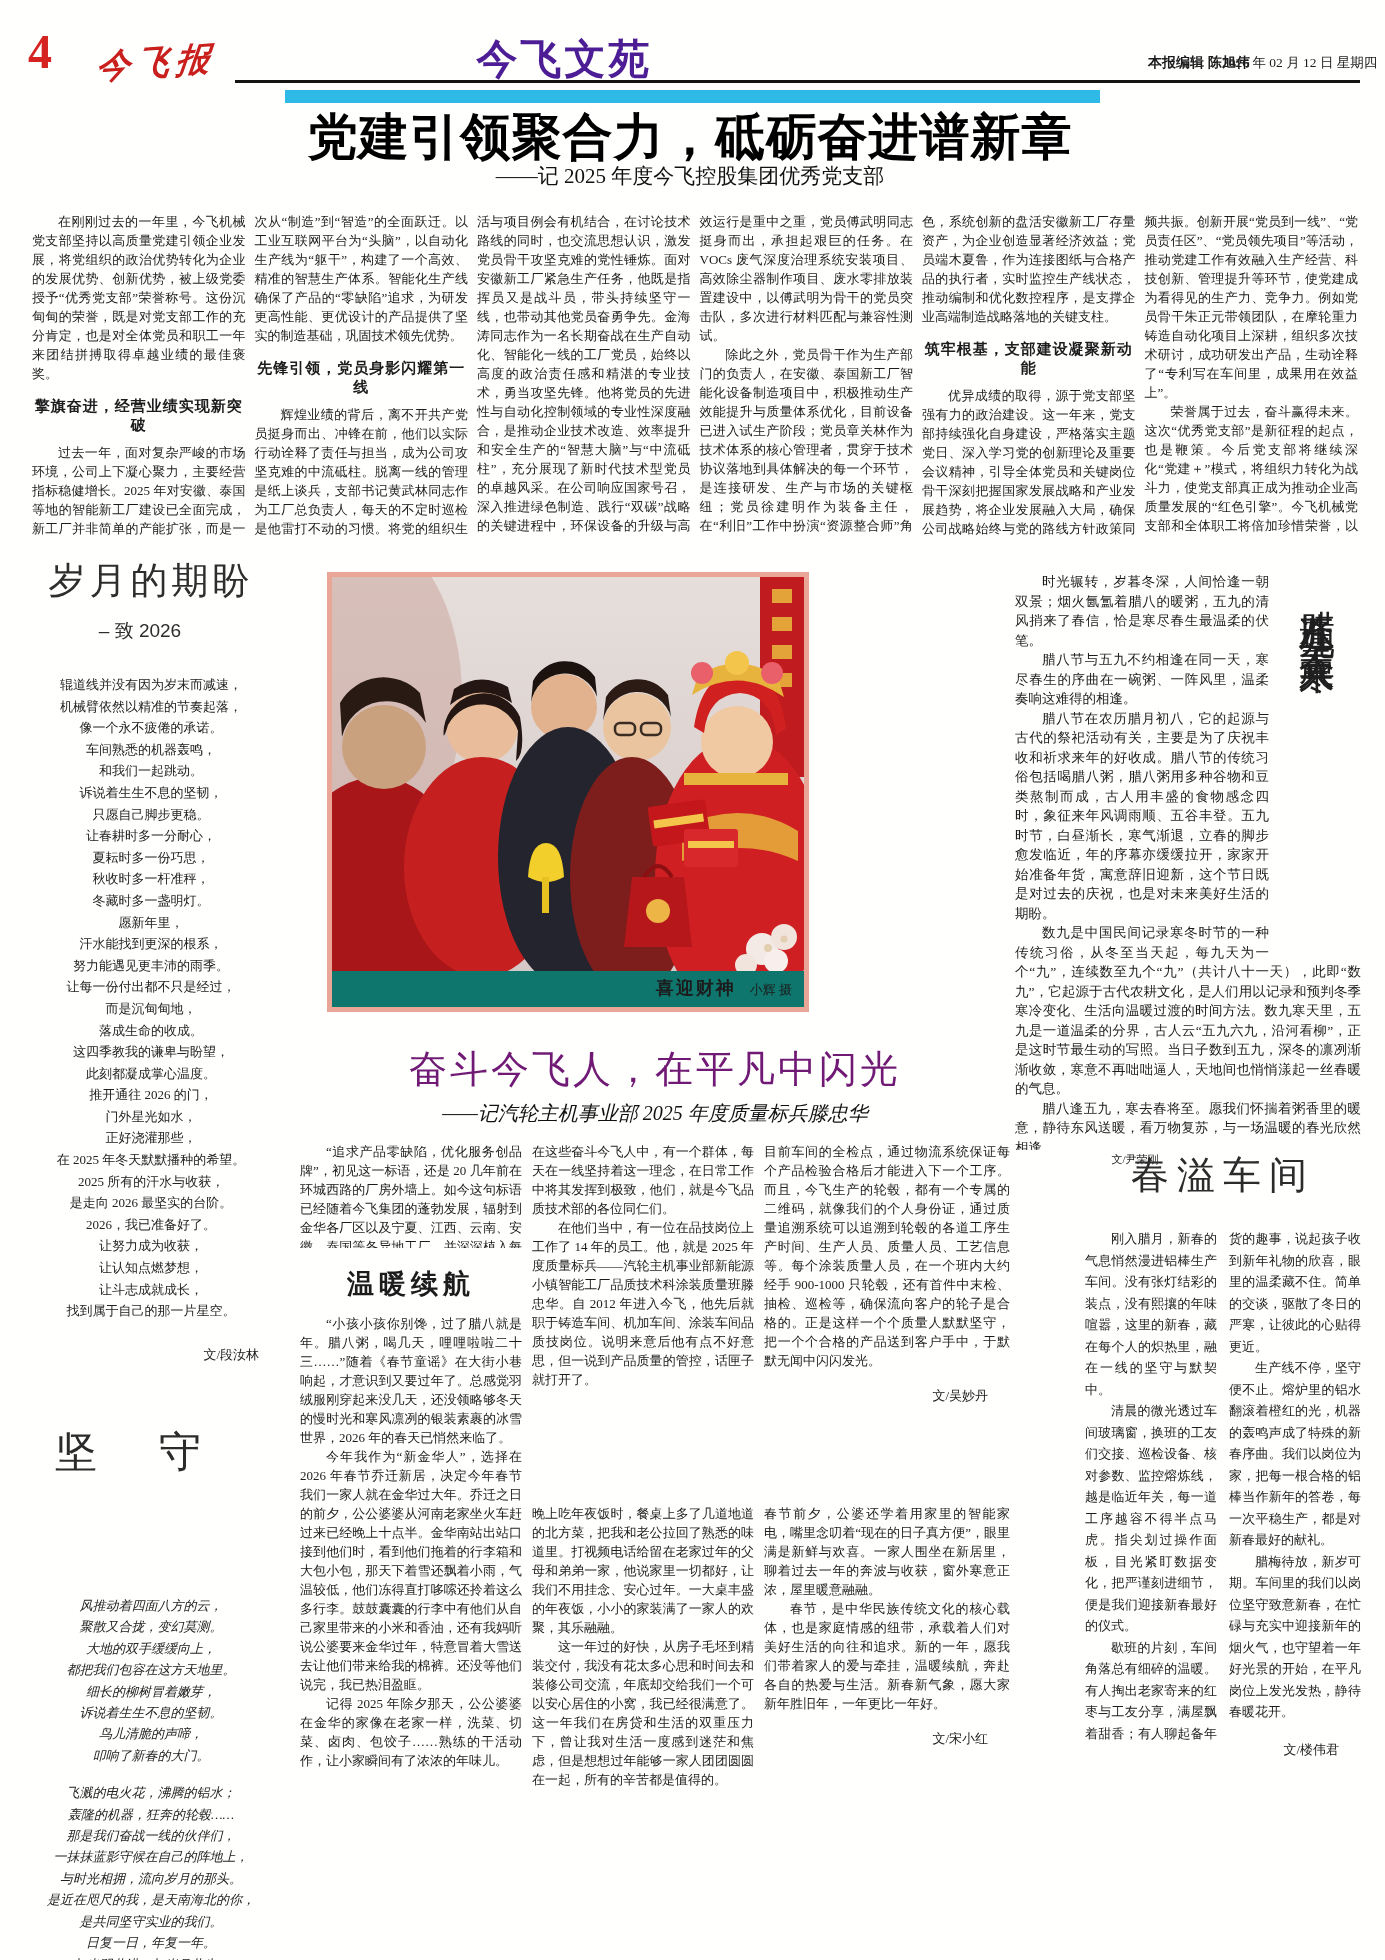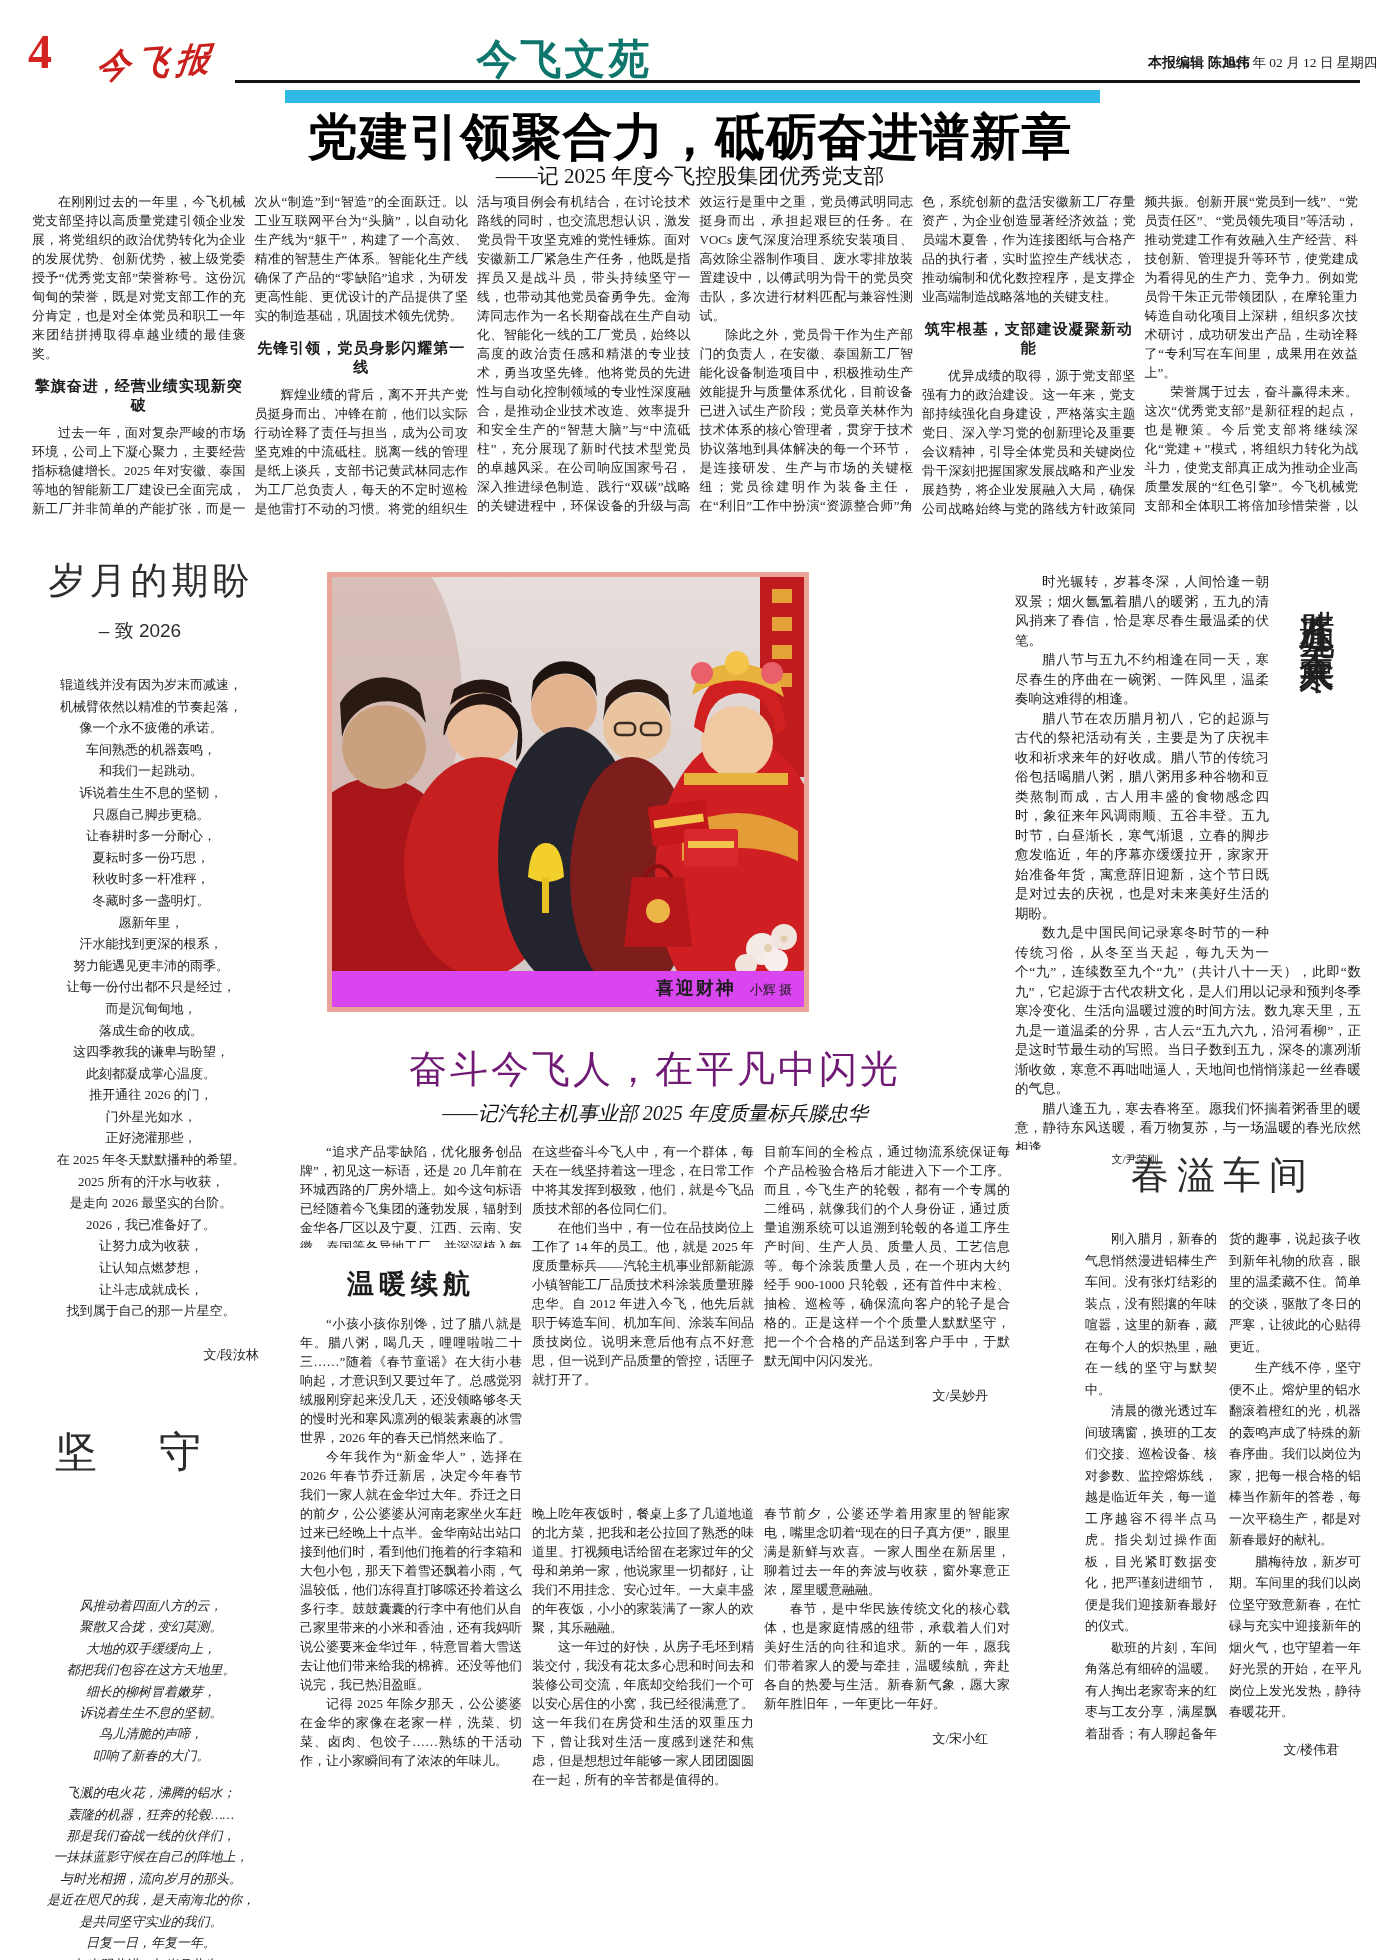--- a/index.html
+++ b/index.html
@@ -6,51 +6,51 @@
   #page{position:relative;width:1385px;height:1960px;background:#fffffe;overflow:hidden;
         font-family:"Liberation Serif",serif;color:#1c1c1c;}
   [data-name]{box-sizing:border-box;}
 
   
   .page-num{position:absolute;left:28px;top:28px;font-size:48px;font-weight:bold;color:#d42321;line-height:1;}
   .masthead-logo{position:absolute;left:96px;top:40px;font-size:34px;color:#c9201d;font-weight:bold;
                  font-style:italic;letter-spacing:6px;transform:rotate(-4deg) skewX(-10deg);
                  font-family:"DejaVu Serif",serif;}
   .section-title{position:absolute;left:0;top:32px;width:1129px;text-align:center;font-size:41px;
-                 font-weight:900;font-family:"Liberation Sans",sans-serif;letter-spacing:3px;color:#0f766e;}
+                 font-weight:900;font-family:"Liberation Sans",sans-serif;letter-spacing:3px;color:#4c1d95;}
   .hdr-editor{position:absolute;left:1108px;top:54px;font-size:14px;font-weight:bold;
               font-family:"Liberation Sans",sans-serif;margin-left:40px;}
   .hdr-date{position:absolute;left:1222px;top:54px;font-size:13.5px;}
   .rule-black{position:absolute;left:235px;top:80px;width:1125px;height:3px;background:#141414;}
   .rule-cyan{position:absolute;left:285px;top:90px;width:815px;height:13px;background:#2fb9e7;}
 
   
   .lead-title{position:absolute;left:240px;top:104px;width:900px;text-align:center;font-size:50px;
               font-weight:bold;letter-spacing:1px;color:#000;}
   .lead-sub{position:absolute;left:240px;top:162px;width:900px;text-align:center;font-size:21px;color:#111;}
-  .lead-body{position:absolute;left:32px;top:192px;width:1326px;height:338px;column-count:6;column-gap:9px;
+  .lead-body{position:absolute;left:32px;top:212px;width:1326px;height:338px;column-count:6;column-gap:9px;
              font-size:13px;line-height:19px;text-align:justify;overflow:hidden;}
   .f-p{margin:0;text-indent:2em;}
   .f-cont{margin:0;text-indent:0;}
   .f-h{margin:13px 0 9px;font-family:"Liberation Sans",sans-serif;font-weight:bold;font-size:15px;
        text-align:center;text-indent:0;letter-spacing:1px;}
   .f-by{margin:16px 22px 0 0;text-align:right;text-indent:0;}
 
   
   .poem1{position:absolute;left:35px;top:556px;width:232px;}
   .poem1-title{font-size:37px;font-weight:300;font-family:"Liberation Sans",sans-serif;text-align:center;
                letter-spacing:4px;color:#2d2d2d;}
   .poem1-sub{text-align:center;padding-right:22px;font-size:19px;margin-top:12px;color:#2d2d2d;
              font-family:"Liberation Sans",sans-serif;font-weight:300;}
   .poem1-lines{margin-top:30px;font-size:13px;line-height:21.6px;text-align:center;color:#222;}
   .poem1-by{text-align:right;padding-right:8px;margin-top:24px;font-size:13px;}
 
   
   .photo-frame{position:absolute;left:327px;top:572px;width:482px;height:440px;border:5px solid #e9a696;
-               background:#d946ef;}
+               background:#0f766e;}
   .photo-art{position:absolute;left:0;top:0;}
   .photo-caption{position:absolute;right:12px;bottom:7px;}
   .cap-title{font-family:"Liberation Sans",sans-serif;font-weight:bold;font-size:18px;letter-spacing:2px;}
   .cap-credit{font-size:13px;margin-left:14px;}
 
   
   .laba{position:absolute;left:1015px;top:572px;width:346px;height:578px;font-size:13.5px;line-height:19.5px;
         text-align:justify;overflow:hidden;}
   .laba-float{float:right;width:88px;height:384px;margin-left:4px;display:flex;justify-content:center;}
   .laba-vtitle{writing-mode:vertical-rl;font-family:"Liberation Sans",sans-serif;font-weight:300;

